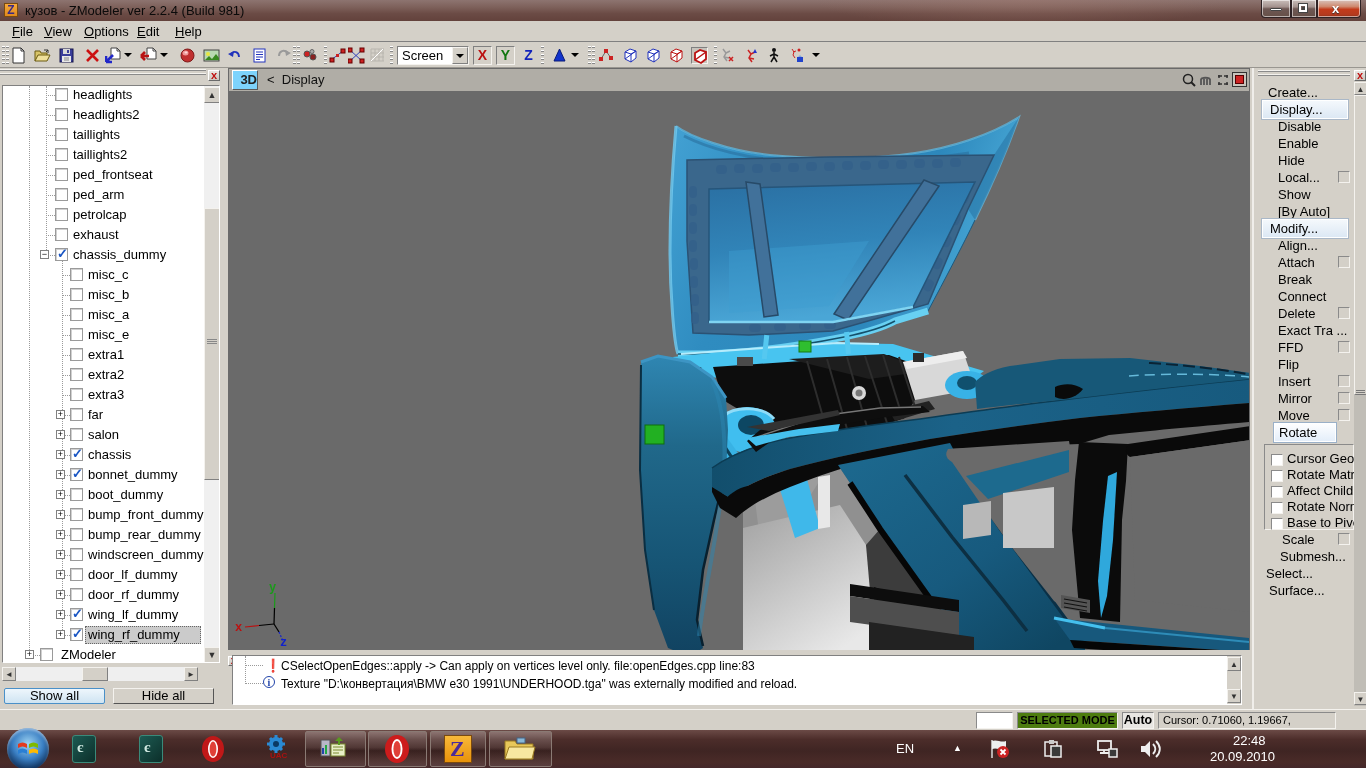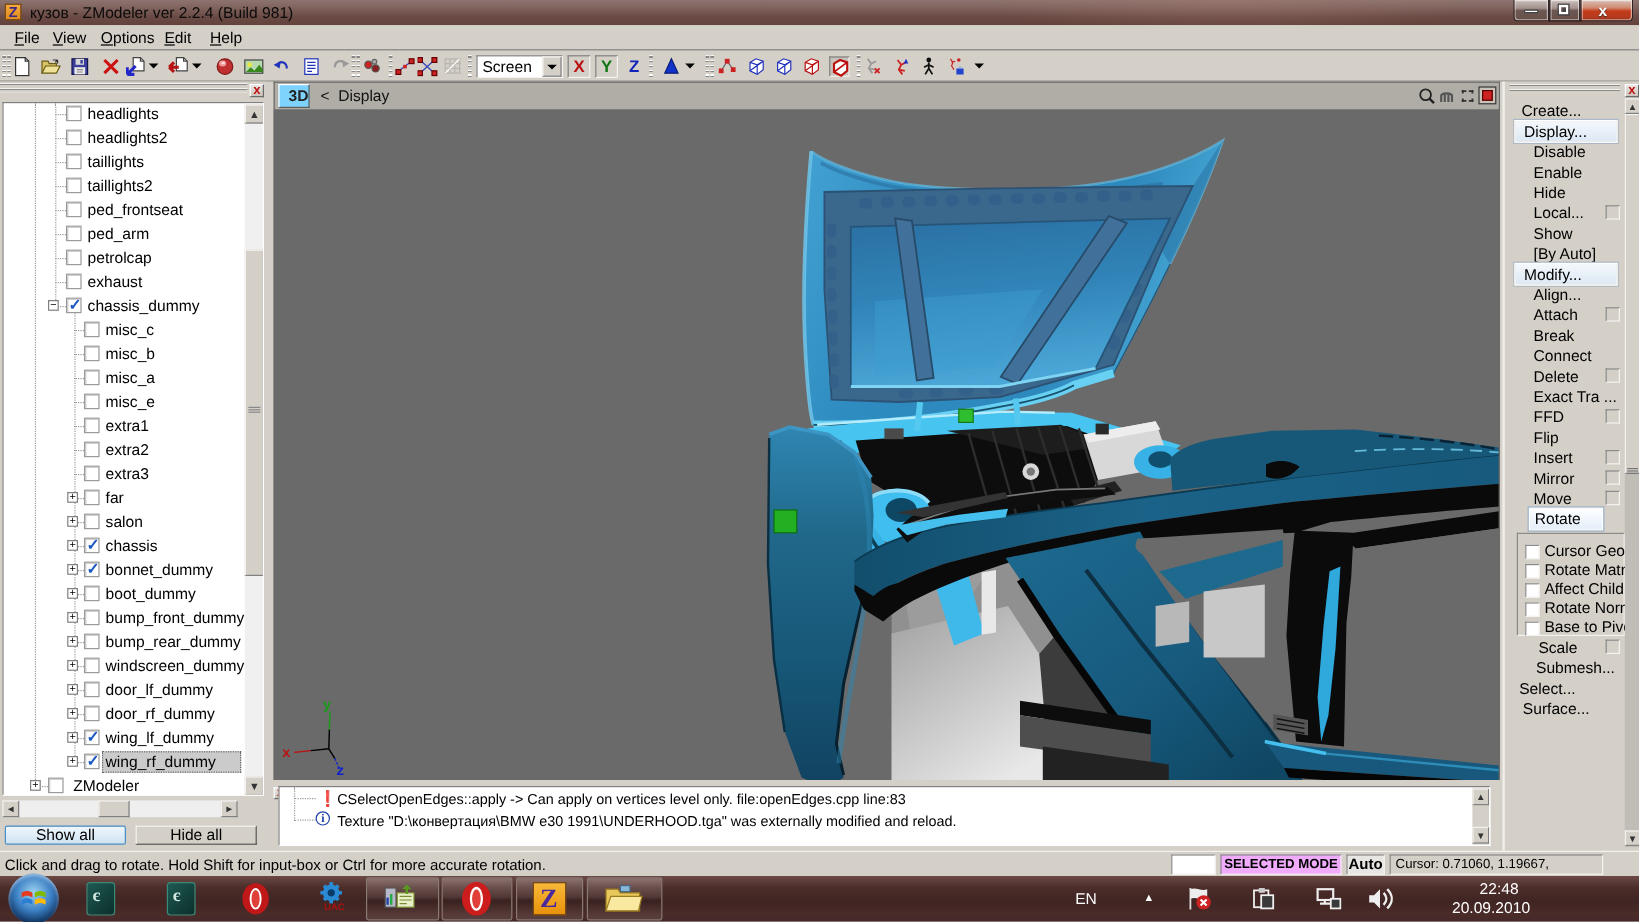--- a/index.html
+++ b/index.html
@@ -661,23 +661,22 @@
 <div class="abs" style="left:30px;top:20px;width:12px;height:12px;border:1px solid #2244aa;border-radius:50%;color:#2244aa;font-size:10px;font-weight:bold;text-align:center;line-height:12px;font-family:'Liberation Serif',serif">i</div>
 <div class="abs" style="left:48px;top:21px">Texture "D:\конвертация\BMW e30 1991\UNDERHOOD.tga" was externally modified and reload.</div>
 <div class="abs" style="left:994px;top:0;width:14px;height:48px;background:#d4d0c8"></div>
 <div class="abs sbtn" style="left:994px;top:1px;width:14px;height:14px;font-size:8px">▲</div>
 <div class="abs sbtn" style="left:994px;top:33px;width:14px;height:14px;font-size:8px">▼</div>
 
 </div>
   </div>
 
   <div id="statusbar" class="abs">
-    <span class="abs" style="left:4px;top:4px">Click and drag to rotate. Hold Shift for input-box or Ctrl for more accurate rotation.</span>
     <div class="sbox" style="left:976px;width:37px;background:#fff"></div>
-    <div class="sbox" style="left:1017px;width:101px;background:#f0abfc;font-weight:bold;text-align:center;line-height:15px;font-size:11px">SELECTED MODE</div>
+    <div class="sbox" style="left:1017px;width:101px;background:#4d7c0f;font-weight:bold;text-align:center;line-height:15px;font-size:11px">SELECTED MODE</div>
     <div class="sbox" style="left:1122px;width:32px;background:#e8e6e2;font-weight:bold;text-align:center;line-height:15px">Auto</div>
     <div class="sbox" style="left:1158px;width:178px;padding-left:4px;line-height:15px;font-size:11px">Cursor: 0.71060, 1.19667, -2.48044</div>
   </div>
 
   <div id="taskbar" class="abs">
 <div class="abs" style="left:7px;top:-2px;width:42px;height:42px;border-radius:50%;background:radial-gradient(circle at 50% 38%,#9fd4f2 0%,#3a7fc4 45%,#11335e 75%,#0a2038 100%);box-shadow:inset 0 2px 3px rgba(255,255,255,0.5)"></div>
 <div class="abs" style="left:17px;top:8px"><svg width="22" height="22">
 <path d="M1 6 C4 4 7 4 10 6 L10 10 C7 8 4 8 1 10 z" fill="#e43a1e"></path>
 <path d="M12 6 C15 4 18 4 21 6 L21 10 C18 8 15 8 12 10 z" fill="#7fba00"></path>
 <path d="M1 12 C4 10 7 10 10 12 L10 16 C7 14 4 14 1 16 z" fill="#2a7fd4"></path>

